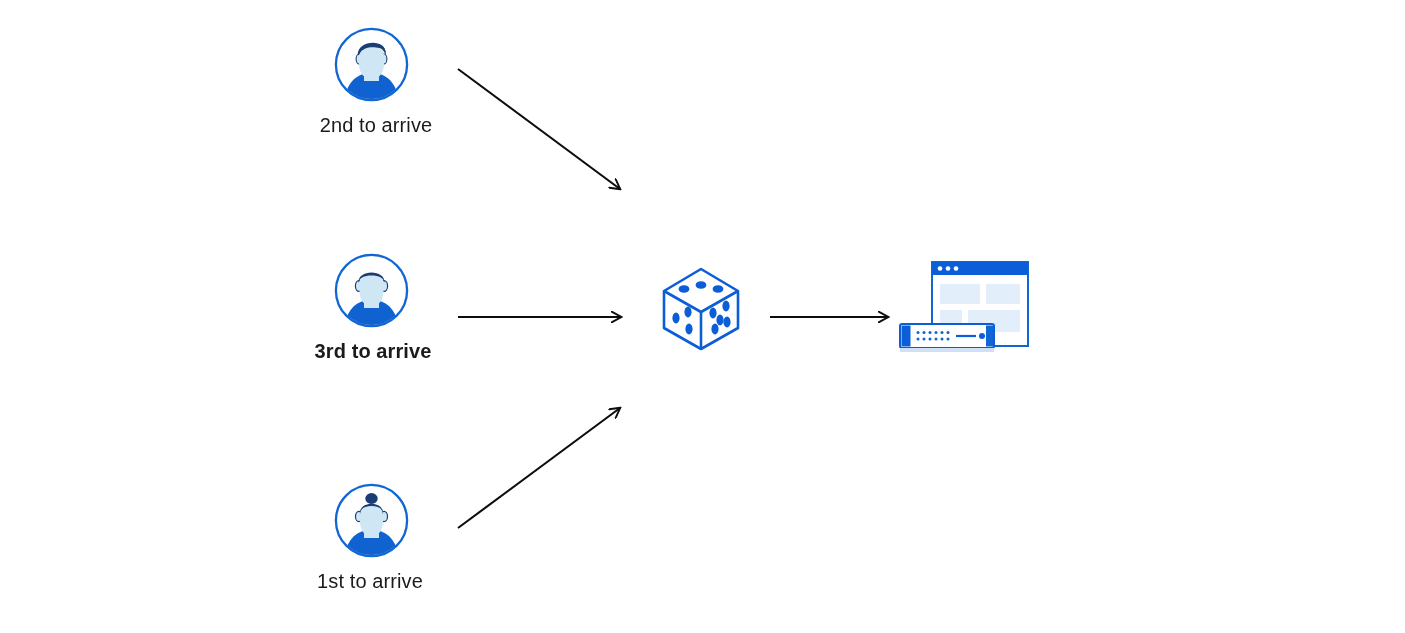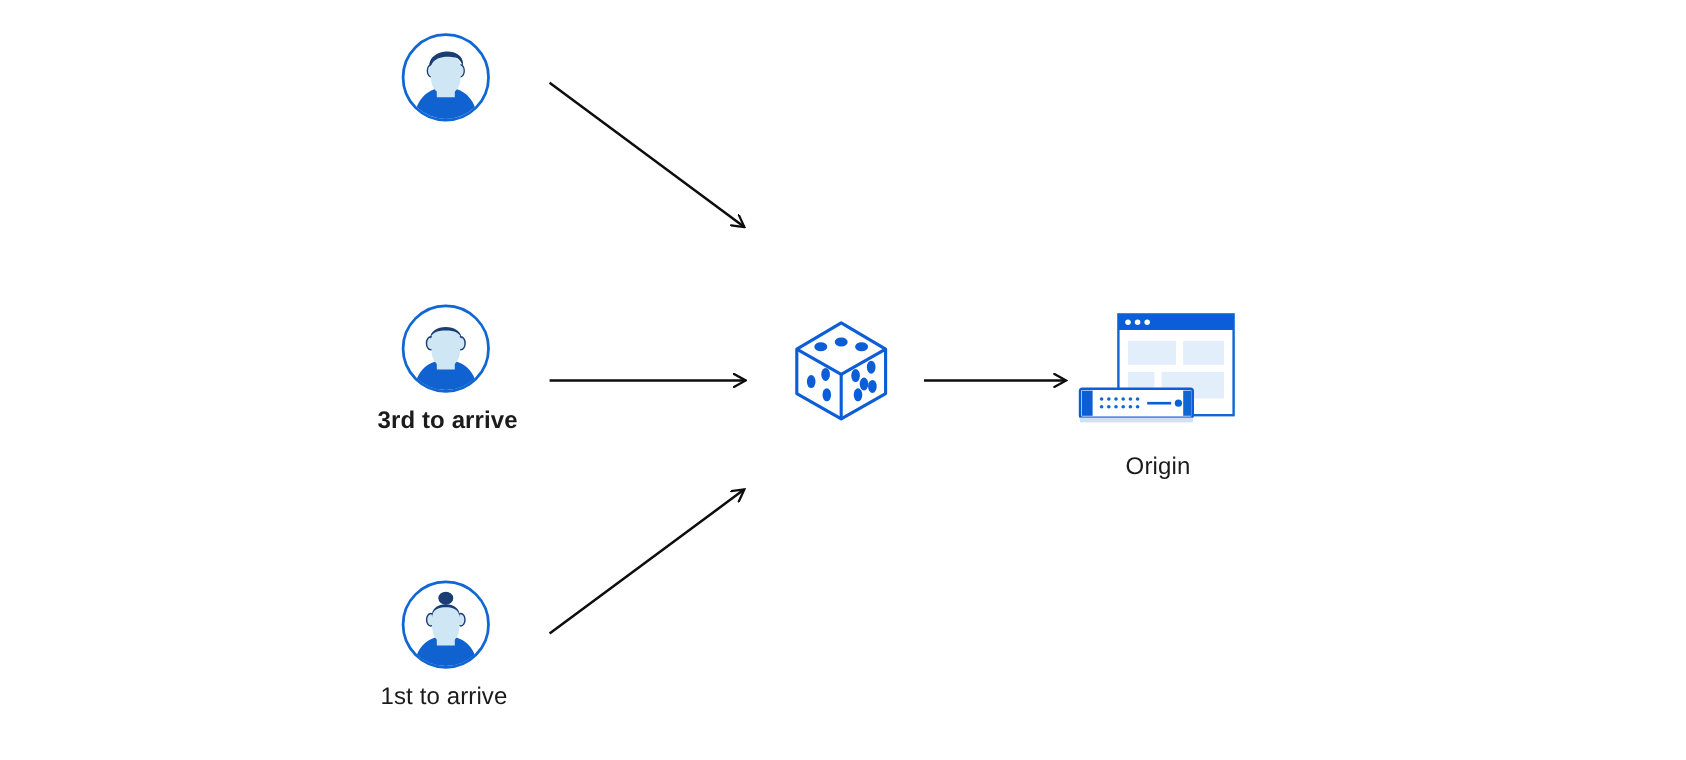--- a/index.html
+++ b/index.html
@@ -71,20 +71,21 @@
         <path d="M30 42 L45 42 L45 54 L30 54 Z" fill="#cfe6f5"></path>
         <path d="M30.5 47 Q37.5 52 44.5 47 L44.5 42 L30.5 42 Z" fill="#b9dced"></path>
         <ellipse cx="25.5" cy="32" rx="3.4" ry="5.2" fill="#cfe6f5" stroke="#1a3e74" stroke-width="1.1"></ellipse>
         <ellipse cx="49.5" cy="32" rx="3.4" ry="5.2" fill="#cfe6f5" stroke="#1a3e74" stroke-width="1.1"></ellipse>
         <path d="M25 29 C 25 15 50 15 50 29 L50 37 C 50 48 43 52 37.5 52 C 32 52 25 48 25 37 Z" fill="#cfe6f5"></path>
         <path d="M23.8 28.5 C 22.5 13 52.5 11 51.5 26.5 C 51 22 47 21 42 20.5 C 35 19.8 28 21.5 25.6 27 Z" fill="#1a3e74"></path>
         <path d="M44 17.5 C 50 18.5 52.5 23 51.8 28.8 C 50.5 24 47.5 20.5 43 19 Z" fill="#1a3e74"></path>
       </g>
     </svg>
   </div>
+  <div class="node-label" style="left:246px; top:114px;">2nd to arrive</div>
 
   <div class="icon-wrap" style="left:334px; top:253px;">
     <svg width="75" height="75" viewBox="0 0 75 75">
       <circle cx="37.5" cy="37.5" r="35.6" fill="#ffffff" stroke="#1067d4" stroke-width="2.3"></circle>
       <clipPath id="clip3rd">
           <circle cx="37.5" cy="37.5" r="34.6"></circle>
         </clipPath>
       <g clip-path="url(#clip3rd)">
         <path d="M37.5 47 C 22 47 12 57 10 76 L 65 76 C 63 57 53 47 37.5 47 Z" fill="#0f62d0"></path>
         <path d="M30 43 L45 43 L45 55 L30 55 Z" fill="#cfe6f5"></path>
@@ -177,15 +178,14 @@
           <circle cx="34" cy="81" r="1.5"></circle>
             <circle cx="40" cy="81" r="1.5"></circle>
           <circle cx="46" cy="81" r="1.5"></circle>
             <circle cx="52" cy="81" r="1.5"></circle>
         </g>
         <line x1="60" y1="78" x2="80" y2="78" stroke="#0b5ed7" stroke-width="2.2"></line>
         <circle cx="86" cy="78" r="3" fill="#0b5ed7"></circle>
       </g>
     </svg>
   </div>
-  <div class="node-label" style="left:835px; top:378px;">Origin</div>
 
 </div>
 
 </body></html>

